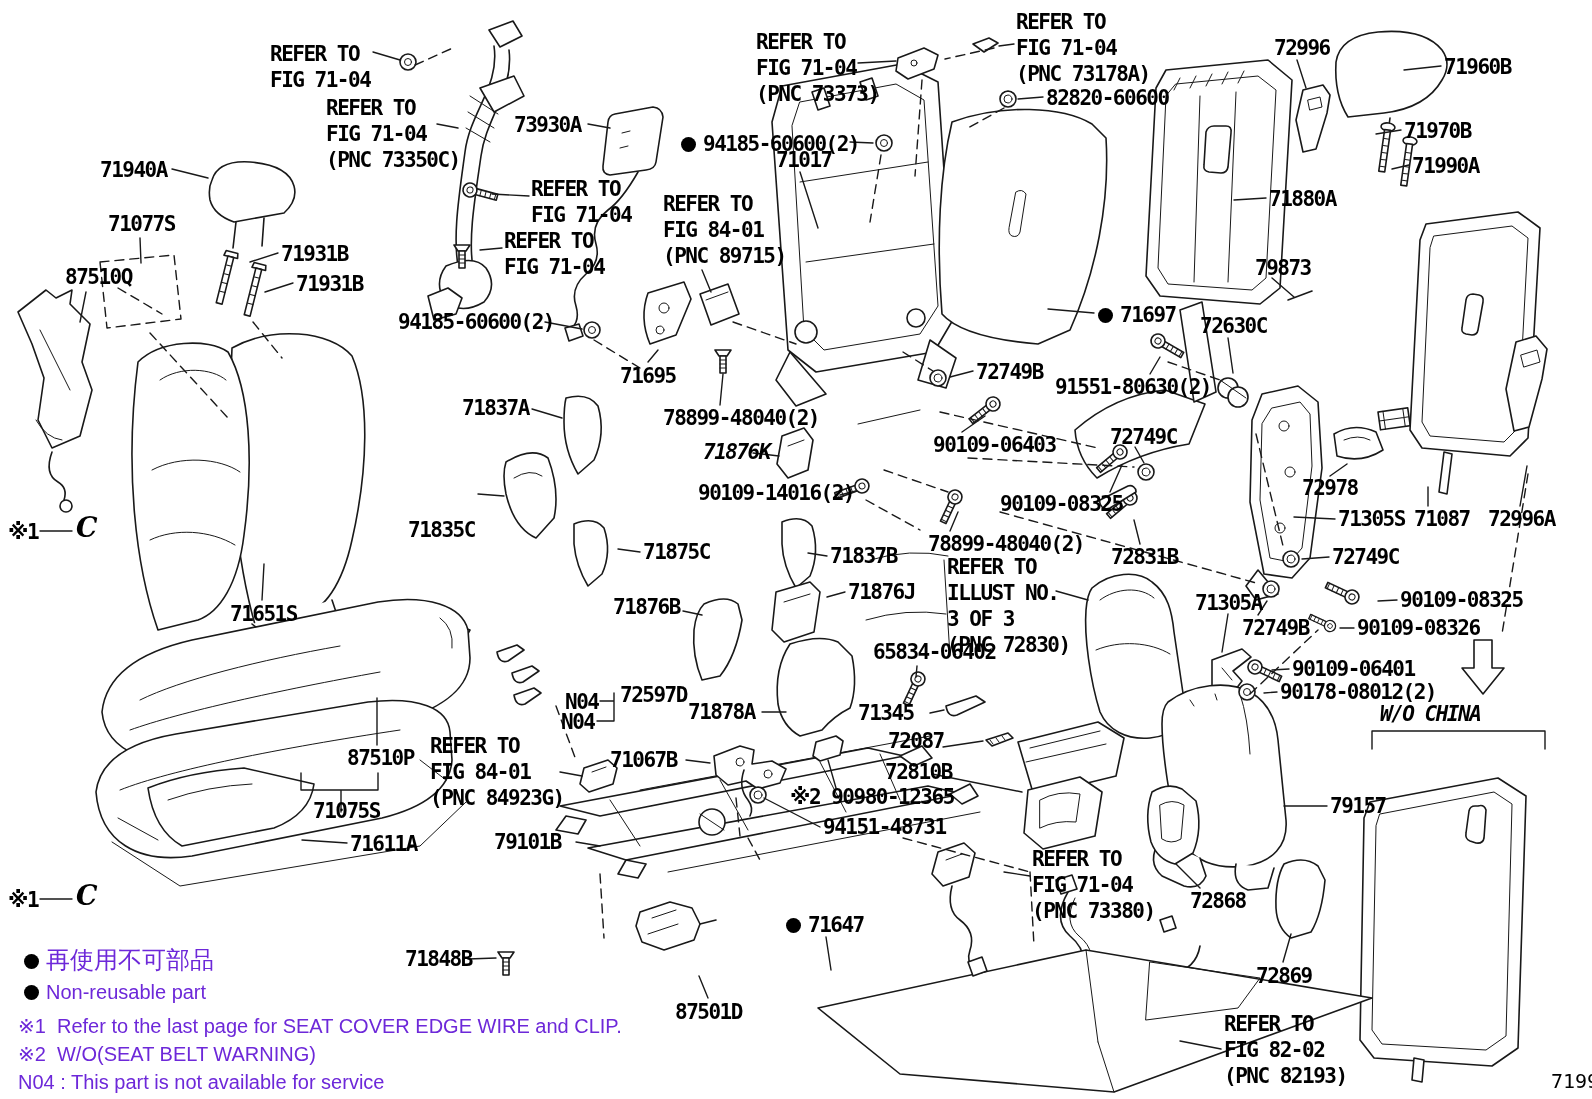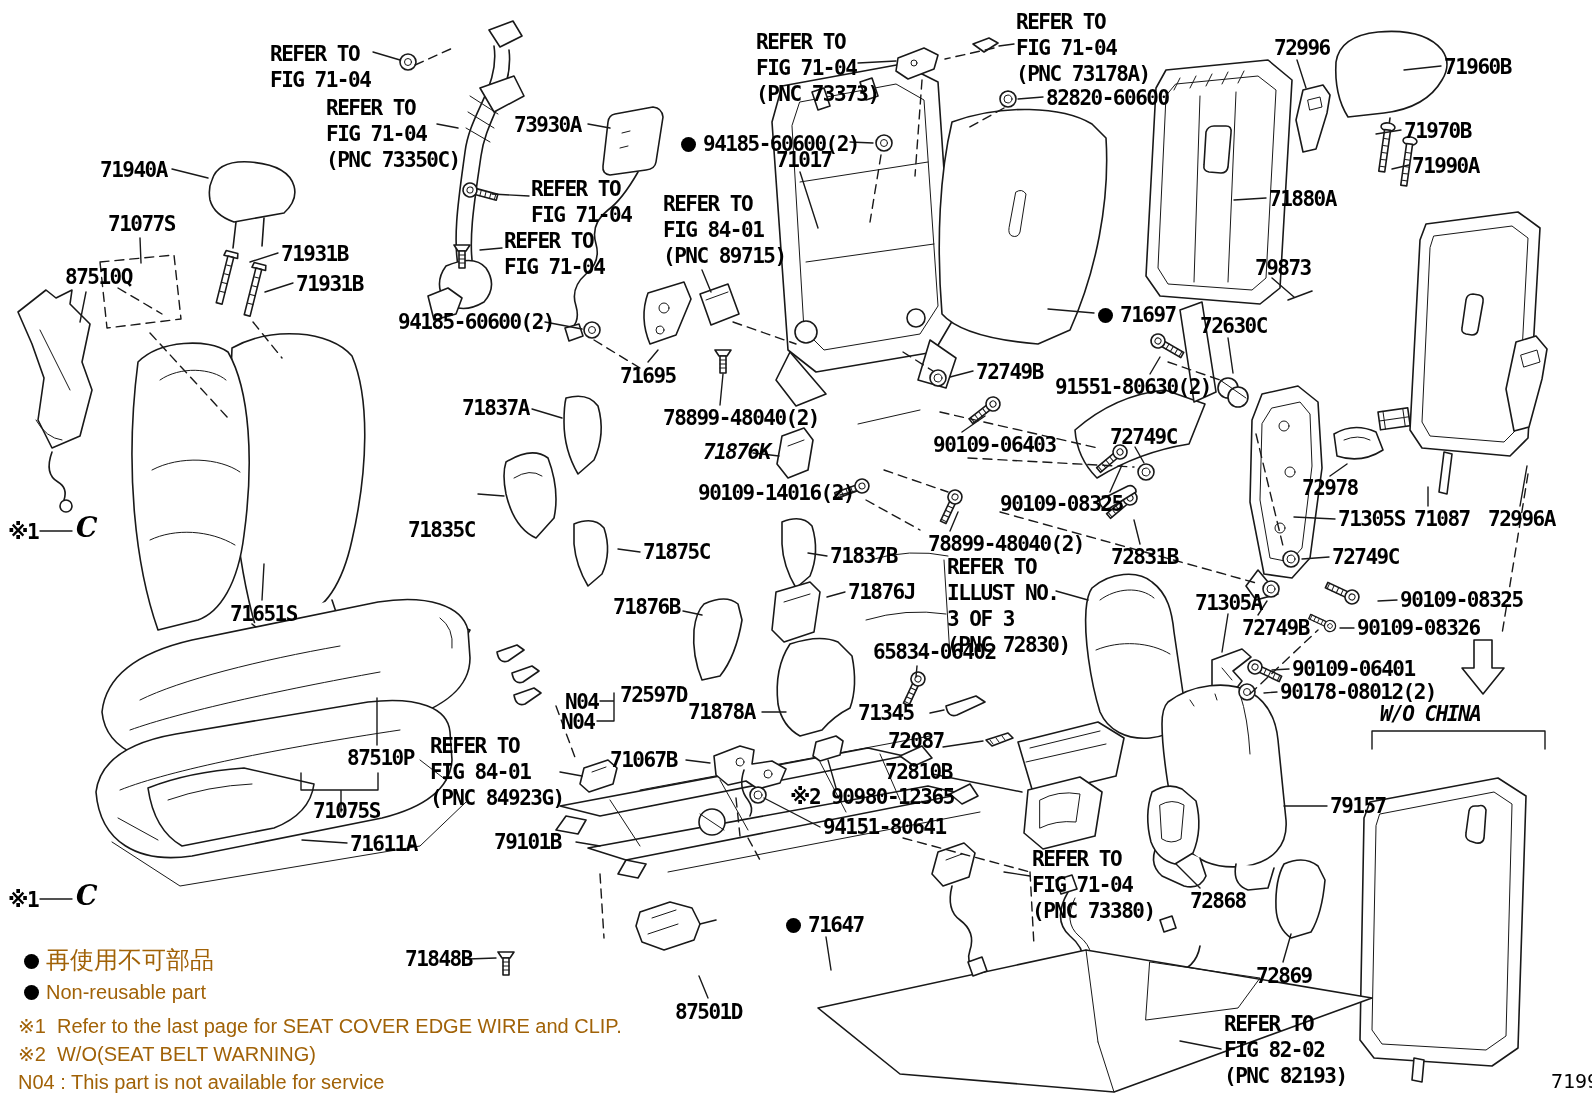--- a/index.html
+++ b/index.html
@@ -11,21 +11,21 @@
   .thin{stroke-width:1}
   .lead{stroke-width:1.4}
   .dash{stroke-dasharray:9 6;stroke-width:1.4}
   .lbl{position:absolute;font:bold 21px/22px "DejaVu Sans Mono","DejaVu Sans",monospace;
        letter-spacing:-1.5px;color:#000;white-space:pre}
   .ref{position:absolute;font:bold 21px/26px "DejaVu Sans Mono","DejaVu Sans",monospace;
        letter-spacing:-1.5px;color:#000;white-space:pre}
   .script{font:italic bold 27px/27px "DejaVu Serif",serif;letter-spacing:0}
   .dot{display:inline-block;width:15px;height:15px;border-radius:50%;background:#000;
        margin-right:7px;vertical-align:-1px}
-  .note{position:absolute;font:20px/24px "Liberation Sans","DejaVu Sans",sans-serif;color:#a16207;white-space:pre}
+  .note{position:absolute;font:20px/24px "Liberation Sans","DejaVu Sans",sans-serif;color:#6d28d9;white-space:pre}
   .note.jp{font-size:24px;line-height:26px}
   .figcode{position:absolute;font:20px/22px "DejaVu Sans Mono",monospace;color:#000;letter-spacing:0}
 </style>
 </head>
 <body>
 
 <div class="stage">
 
 <svg width="1592" height="1099" viewBox="0 0 1592 1099">
   <defs>
@@ -323,21 +323,21 @@
       <div class="lbl" style="position: absolute; left: 1280px; top: 681px;">90178-08012(2)</div>
       <div class="lbl" style="position: absolute; left: 1380px; top: 703px; font-style: italic;">W/O CHINA</div>
       <div class="lbl" style="position: absolute; left: 1330px; top: 795px;">79157</div>
       <div class="lbl" style="position: absolute; left: 1190px; top: 890px;">72868</div>
       <div class="lbl" style="position: absolute; left: 1256px; top: 965px;">72869</div>
       <div class="lbl" style="position: absolute; left: 873px; top: 641px;">65834-06402</div>
       <div class="lbl" style="position: absolute; left: 858px; top: 702px;">71345</div>
       <div class="lbl" style="position: absolute; left: 888px; top: 730px;">72087</div>
       <div class="lbl" style="position: absolute; left: 885px; top: 761px;">72810B</div>
       <div class="lbl" style="position: absolute; left: 790px; top: 786px;">※2 90980-12365</div>
-      <div class="lbl" style="position: absolute; left: 823px; top: 816px;">94151-80641</div>
+      <div class="lbl" style="position: absolute; left: 823px; top: 816px;">94151-48731</div>
       <div class="lbl" style="position: absolute; left: 347px; top: 747px;">87510P</div>
       <div class="lbl" style="position: absolute; left: 313px; top: 800px;">71075S</div>
       <div class="lbl" style="position: absolute; left: 350px; top: 833px;">71611A</div>
       <div class="lbl" style="position: absolute; left: 230px; top: 603px;">71651S</div>
       <div class="lbl" style="position: absolute; left: 494px; top: 831px;">79101B</div>
       <div class="lbl" style="position: absolute; left: 405px; top: 948px;">71848B</div>
       <div class="lbl" style="position: absolute; left: 675px; top: 1001px;">87501D</div>
       <div class="lbl" style="position: absolute; left: 786px; top: 914px;"><i class="dot"></i>71647</div>
       <div class="lbl" style="position: absolute; left: 620px; top: 684px;">72597D</div>
       <div class="lbl" style="position: absolute; left: 565px; top: 691px;">N04</div>

